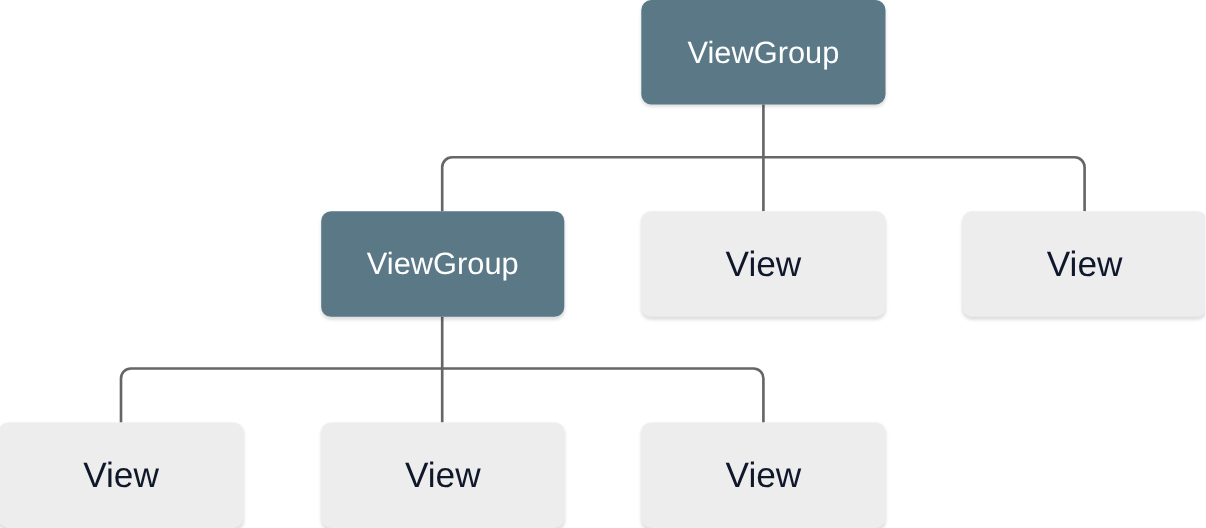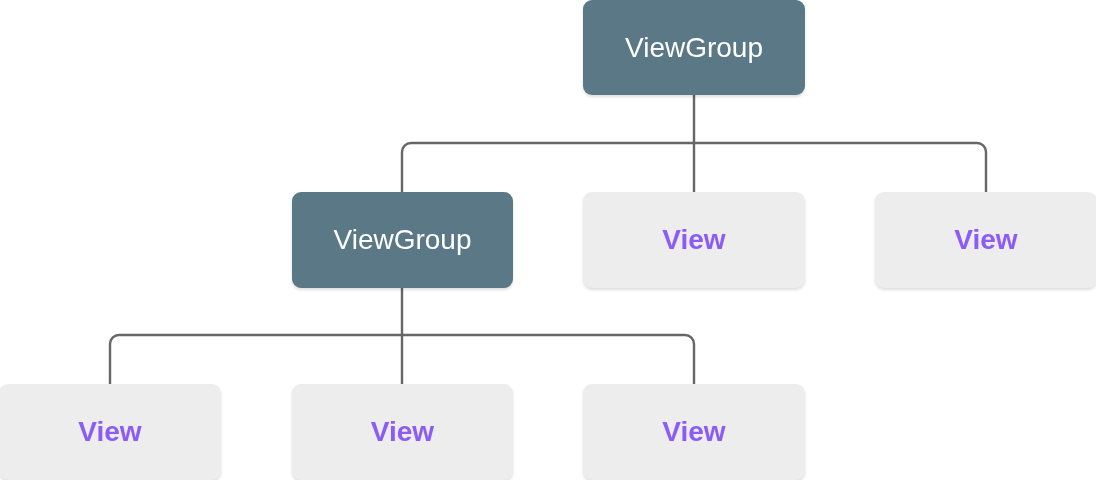--- a/index.html
+++ b/index.html
@@ -46,23 +46,23 @@
     text-align: center;
     line-height: 1;
     white-space: nowrap;
   }
   .node.viewgroup .node-label {
     color: #ffffff;
     font-size: 28px;
     font-weight: 400;
   }
   .node.view .node-label {
-    color: #8b5cf6;
-    font-size: 28px;
-    font-weight: bold;
+    color: #0f172a;
+    font-size: 32px;
+    font-weight: normal;
   }
 </style>
 </head>
 <body>
 
 <div id="diagram-canvas">
 
   <svg id="connector-layer" viewBox="0 0 1096 480" width="1096" height="480" xmlns="http://www.w3.org/2000/svg">
     <g id="connector-paths" fill="none" stroke="#666666" stroke-width="2.4" stroke-linecap="butt" stroke-linejoin="round">
         <path d="M 694 95 L 694 143"></path>

